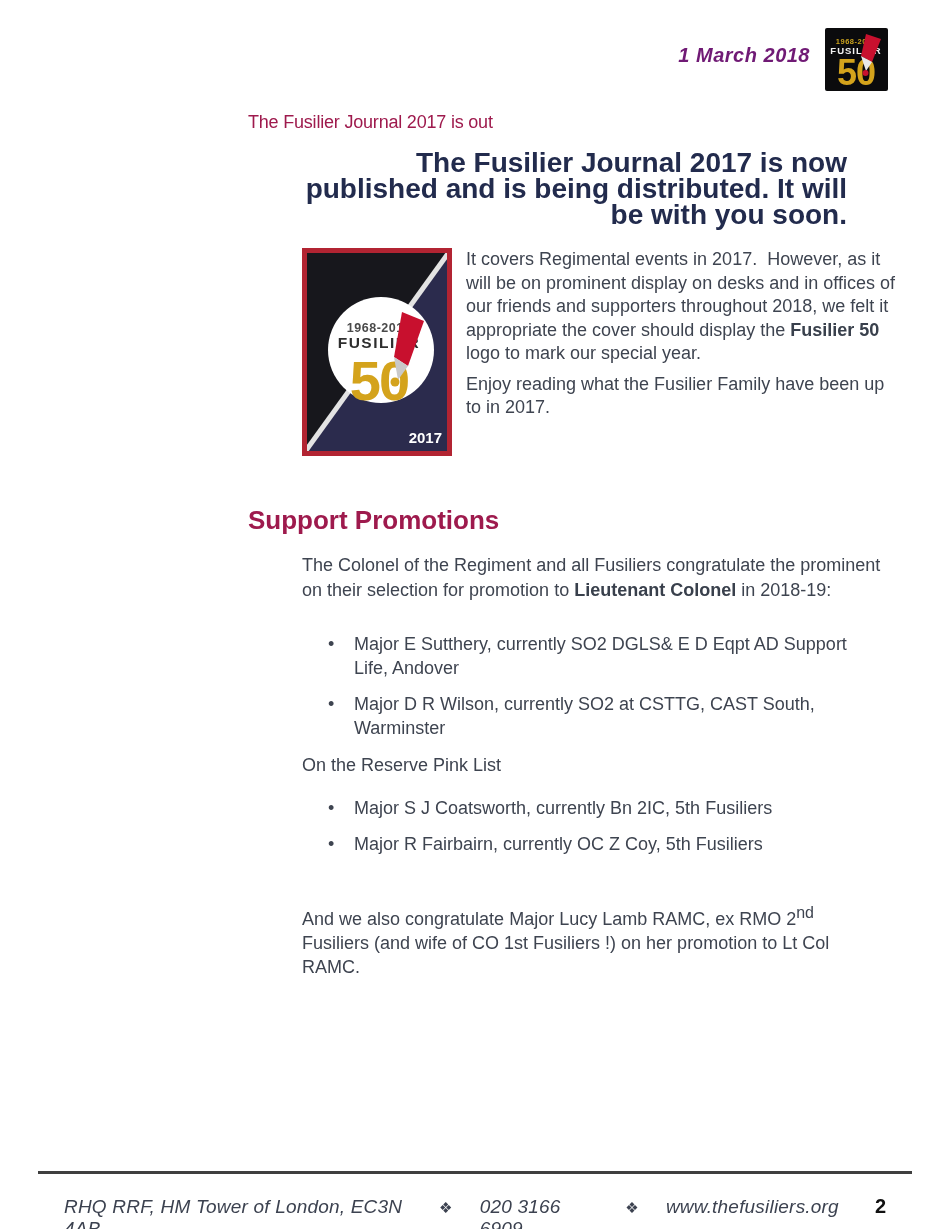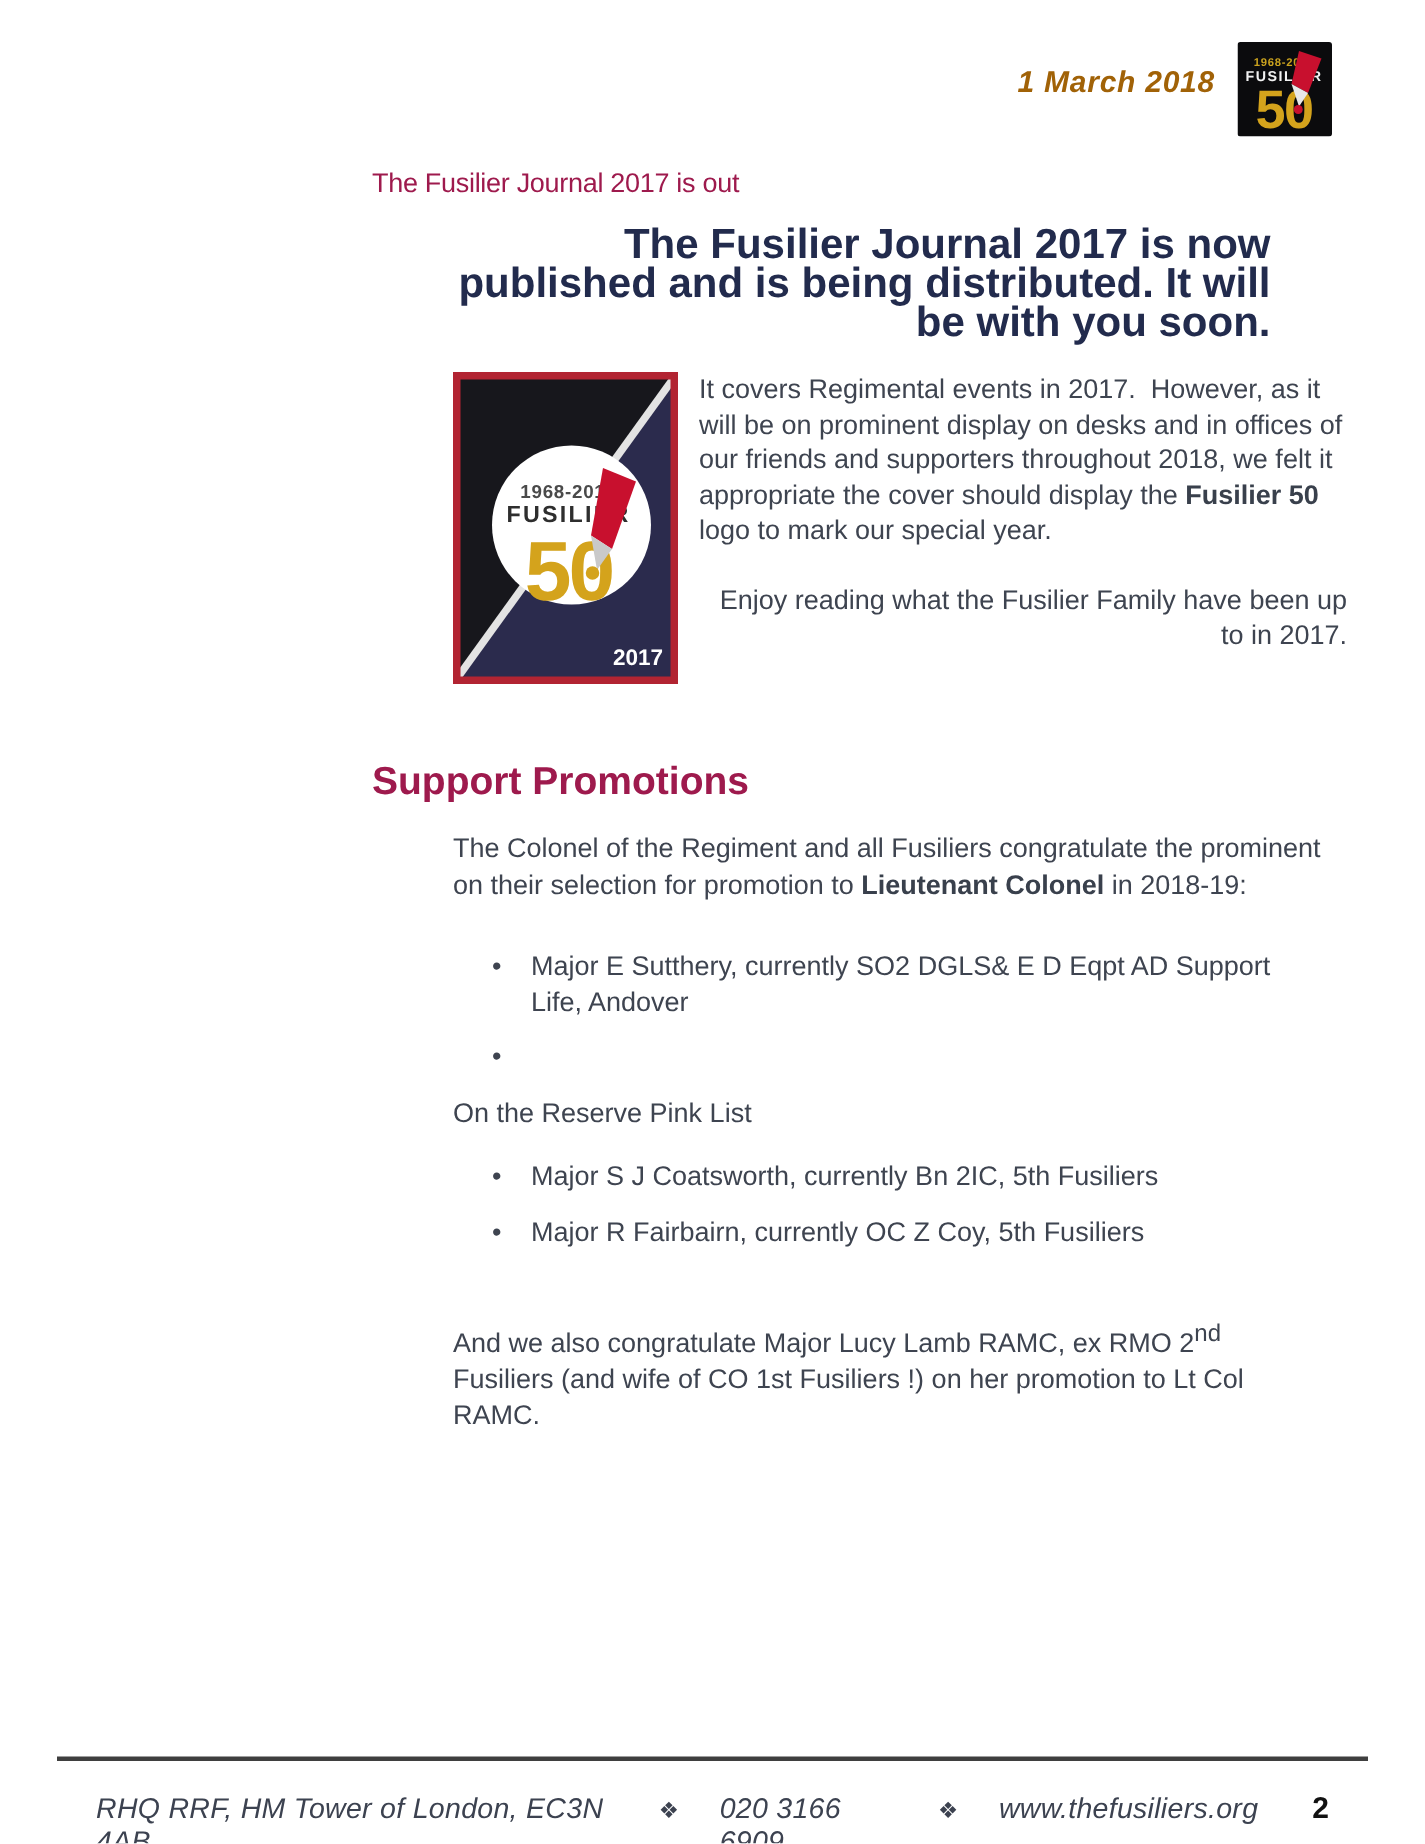--- a/index.html
+++ b/index.html
@@ -20,21 +20,21 @@
   
   .header {
     position: absolute;
     top: 28px; right: 62px;
     display: flex; align-items: center; gap: 15px;
   }
   .date {
     font-style: italic;
     font-weight: 700;
     font-size: 20px;
-    color: #a16207;
+    color: #701a75;
     letter-spacing: 0.5px;
     padding-bottom: 8px;
   }
   .logo-small { width: 63px; height: 63px; display: block; }
 
   
   .content { position: absolute; left: 248px; top: 112px; width: 650px; }
 
   h1.section-heading {
     font-size: 18px;
@@ -60,21 +60,21 @@
   .cover { width: 150px; height: 208px; display: block; flex: none; }
   .media-text { margin-left: 14px; width: 432px; }
 
   .body-text {
     font-size: 18px;
     line-height: 23.5px;
     color: #3e4450;
     white-space: pre-wrap;
   }
   .body-text b, .body-text .b { font-weight: 700; color: #39404c; }
-  .media-text p + p { margin-top: 23px; text-align: right; }
+  .media-text p + p { margin-top: 7px; }
 
   h2.section-heading {
     margin-top: 49px;
     font-size: 26px;
     font-weight: 700;
     color: #9e1a4d;
   }
   .promo-block { margin: 17px 0 0 54px; }
   .promo-intro { max-width: 580px; line-height: 24.5px; }
 
@@ -175,20 +175,21 @@
     <div class="promo-block">
       <p class="body-text promo-intro"><span>The Colonel of the Regiment and all Fusiliers congratulate the prominent on their selection for promotion to </span><b>Lieutenant Colonel</b><span> in 2018-19:</span></p>
 
       <div class="bullet-list">
         <div class="bullet-row">
           <span class="bullet-marker">•</span>
           <span class="body-text bullet-text">Major E Sutthery, currently SO2 DGLS&amp; E D Eqpt AD Support Life, Andover</span>
         </div>
         <div class="bullet-row">
           <span class="bullet-marker">•</span>
+          <span class="body-text bullet-text">Major D R Wilson, currently SO2 at CSTTG, CAST South, Warminster</span>
         </div>
       </div>
 
       <p class="body-text reserve-label">On the Reserve Pink List</p>
 
       <div class="bullet-list reserve-bullets">
         <div class="bullet-row">
           <span class="bullet-marker">•</span>
           <span class="body-text bullet-text">Major S J Coatsworth, currently Bn 2IC, 5th Fusiliers</span>
         </div>

